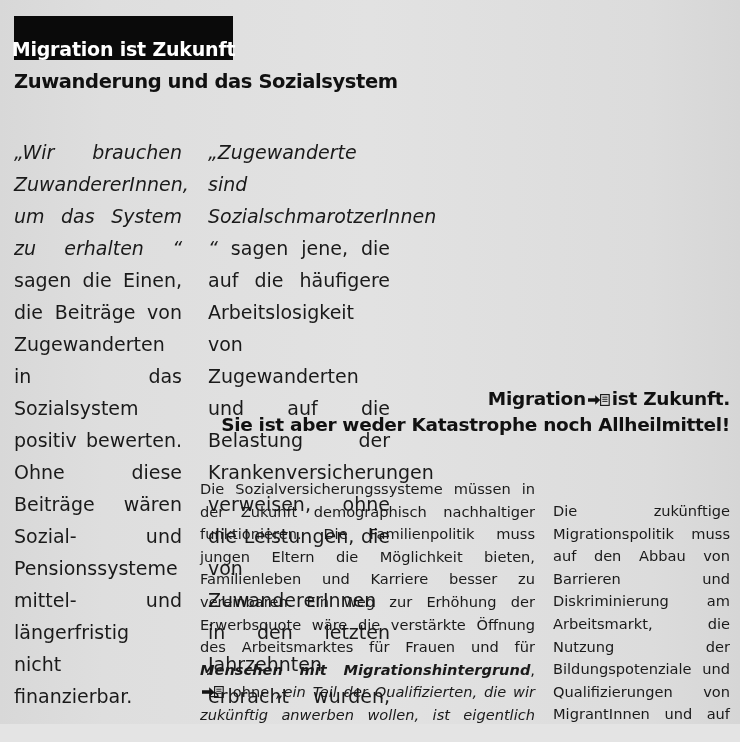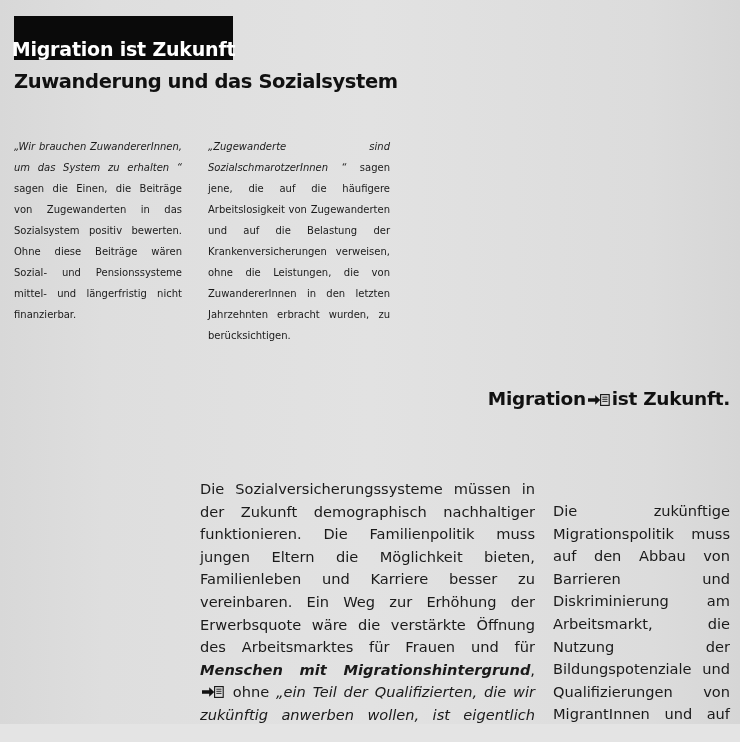--- a/index.html
+++ b/index.html
@@ -70,22 +70,22 @@
     font-size: 14.6px;
     line-height: 22px;
     text-align: justify;
     text-justify: inter-word;
     color: #1a1a1a;
   }
 
   
   .col {
     position: absolute;
-    font-size: 10px;
-    line-height: 21px;
+    font-size: 19px;
+    line-height: 32px;
     text-align: justify;
     text-justify: inter-word;
     color: #1a1a1a;
     hyphens: manual;
   }
   .col-1 { left: 14px;  top: 136px; width: 168px; }
   .col-2 { left: 208px; top: 136px; width: 182px; }
   .col-3 { left: 424px; top: 136px; width: 306px; }
   .col-3 p { margin: 0; }
   .quote-em {
@@ -172,20 +172,21 @@
 
   <div class="col col-3">
   </div>
 
   <div class="statement">
     <span>Migration</span><span class="ref-icon"><svg width="22" height="12" viewBox="0 0 22 12" xmlns="http://www.w3.org/2000/svg">
           <path d="M0 4.2 h7.2 V1.3 L12.2 6 L7.2 10.7 V7.8 H0 Z" fill="#111111"></path>
           <rect x="12.6" y="0.6" width="8.6" height="10.8" fill="none" stroke="#111111" stroke-width="1.1"></rect>
           <path d="M14.3 3.2 h5.2 M14.3 5.3 h5.2 M14.3 7.4 h5.2" stroke="#111111" stroke-width="0.9"></path>
         </svg></span><span>ist Zukunft.</span>
+    <span class="line2">Sie ist aber weder Katastrophe noch Allheilmittel!</span>
   </div>
 
   <div class="lower-main">
     <p><span>Die Sozialversicherungssysteme müssen in der Zukunft demographisch nachhaltiger funktionieren. Die Familienpolitik muss jungen Eltern die Möglichkeit bieten, Familienleben und Karriere besser zu vereinbaren. Ein Weg zur Erhöhung der Erwerbsquote wäre die verstärkte Öffnung des Arbeitsmarktes für Frauen und für </span><span class="quote-em-b">Menschen mit Migrationshintergrund</span><span>,</span><span class="ref-icon"><svg width="22" height="12" viewBox="0 0 22 12" xmlns="http://www.w3.org/2000/svg">
             <path d="M0 4.2 h7.2 V1.3 L12.2 6 L7.2 10.7 V7.8 H0 Z" fill="#111111"></path>
             <rect x="12.6" y="0.6" width="8.6" height="10.8" fill="none" stroke="#111111" stroke-width="1.1"></rect>
             <path d="M14.3 3.2 h5.2 M14.3 5.3 h5.2 M14.3 7.4 h5.2" stroke="#111111" stroke-width="0.9"></path>
           </svg></span>
       <span>ohne </span><span class="quote-em">„ein Teil der Qualifizierten, die wir zukünftig anwerben wollen, ist eigentlich schon im Land. Viele haben bloß den falschen Job oder sind unfreiwillig als Selbstständige tätig.“</span>
       

